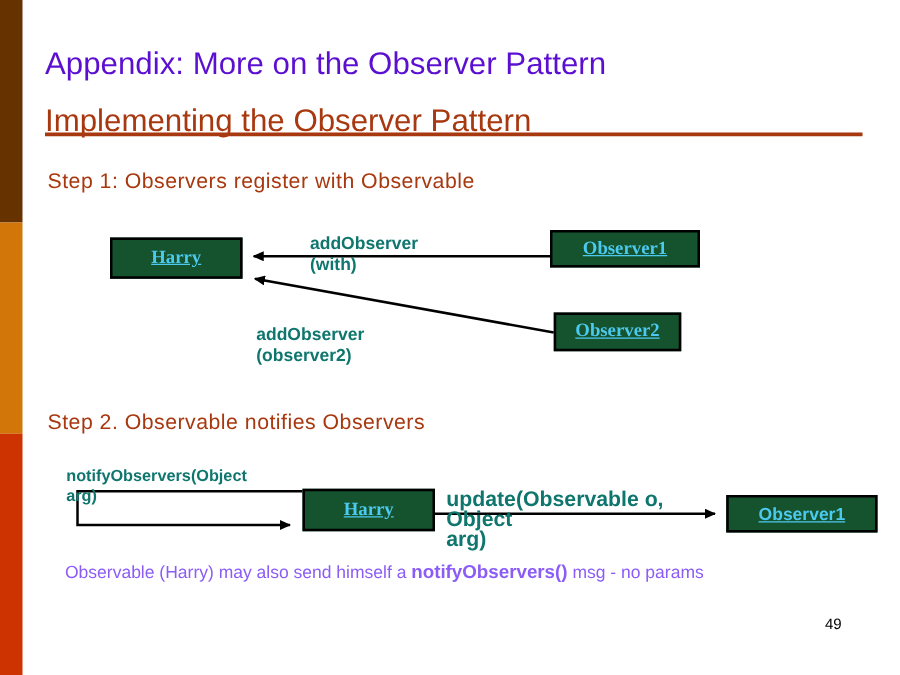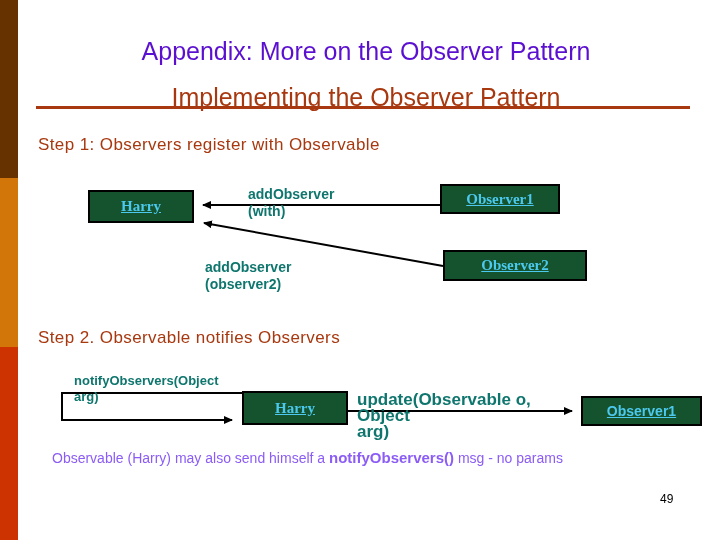--- a/index.html
+++ b/index.html
@@ -13,21 +13,21 @@
 
   
   .sidebar-band{position:absolute;left:0;width:18px;}
   #band-top{top:0;height:178px;background:#663300;}
   #band-mid{top:178px;height:169px;background:#d2760a;}
   #band-bot{top:347px;height:193px;background:#cc3300;}
 
   
   .title-line{
     position:absolute;left:36px;width:660px;
-    text-align:center;
+    text-align:left;
     font-size:25px;
     font-weight:normal;
     line-height:30px;
     white-space:nowrap;
   }
   #title-1{top:36px;color:#5b0fd0;}
   #title-2{top:70px;color:#a8380f;margin-top:12px;}
 
   #title-rule{
     position:absolute;left:36px;top:106px;width:654px;height:3px;
@@ -61,35 +61,35 @@
     text-decoration:underline;
     white-space:nowrap;
   }
   .node-label.sans{
     font-family:"Liberation Sans", sans-serif;
     font-size:14px;
   }
 
   #box-harry-1{left:88px;top:190px;width:106px;height:33px;}
   #box-observer1-1{left:440px;top:184px;width:120px;height:30px;}
-  #box-observer2-1{left:443px;top:250px;width:144px;height:31px;}
+  #box-observer2-1{left:443px;top:250px;width:102px;height:31px;}
   #box-harry-2{left:242px;top:391px;width:106px;height:34px;}
   #box-observer1-2{left:581px;top:396px;width:121px;height:30px;}
 
   
   .call-label{
     position:absolute;
     color:#0f766e;
     font-weight:bold;
     font-size:14px;
     line-height:17px;
   }
   #label-add-this{left:248px;top:186px;width:150px;}
   #label-add-obs2{left:205px;top:259px;width:170px;}
-  #label-notify{left:53px;top:373px;width:185px;font-size:13px;line-height:16px;margin-left:21px;}
+  #label-notify{left:53px;top:373px;width:185px;font-size:13px;line-height:16px;}
   #label-update{left:357px;top:392px;width:225px;font-size:17px;line-height:16px;}
 
   
   #connectors{position:absolute;left:0;top:0;width:720px;height:540px;}
 
   
   #footer-note{
     position:absolute;left:52px;top:447px;width:630px;
     color:#8b5cf6;font-size:14px;line-height:21px;
   }

